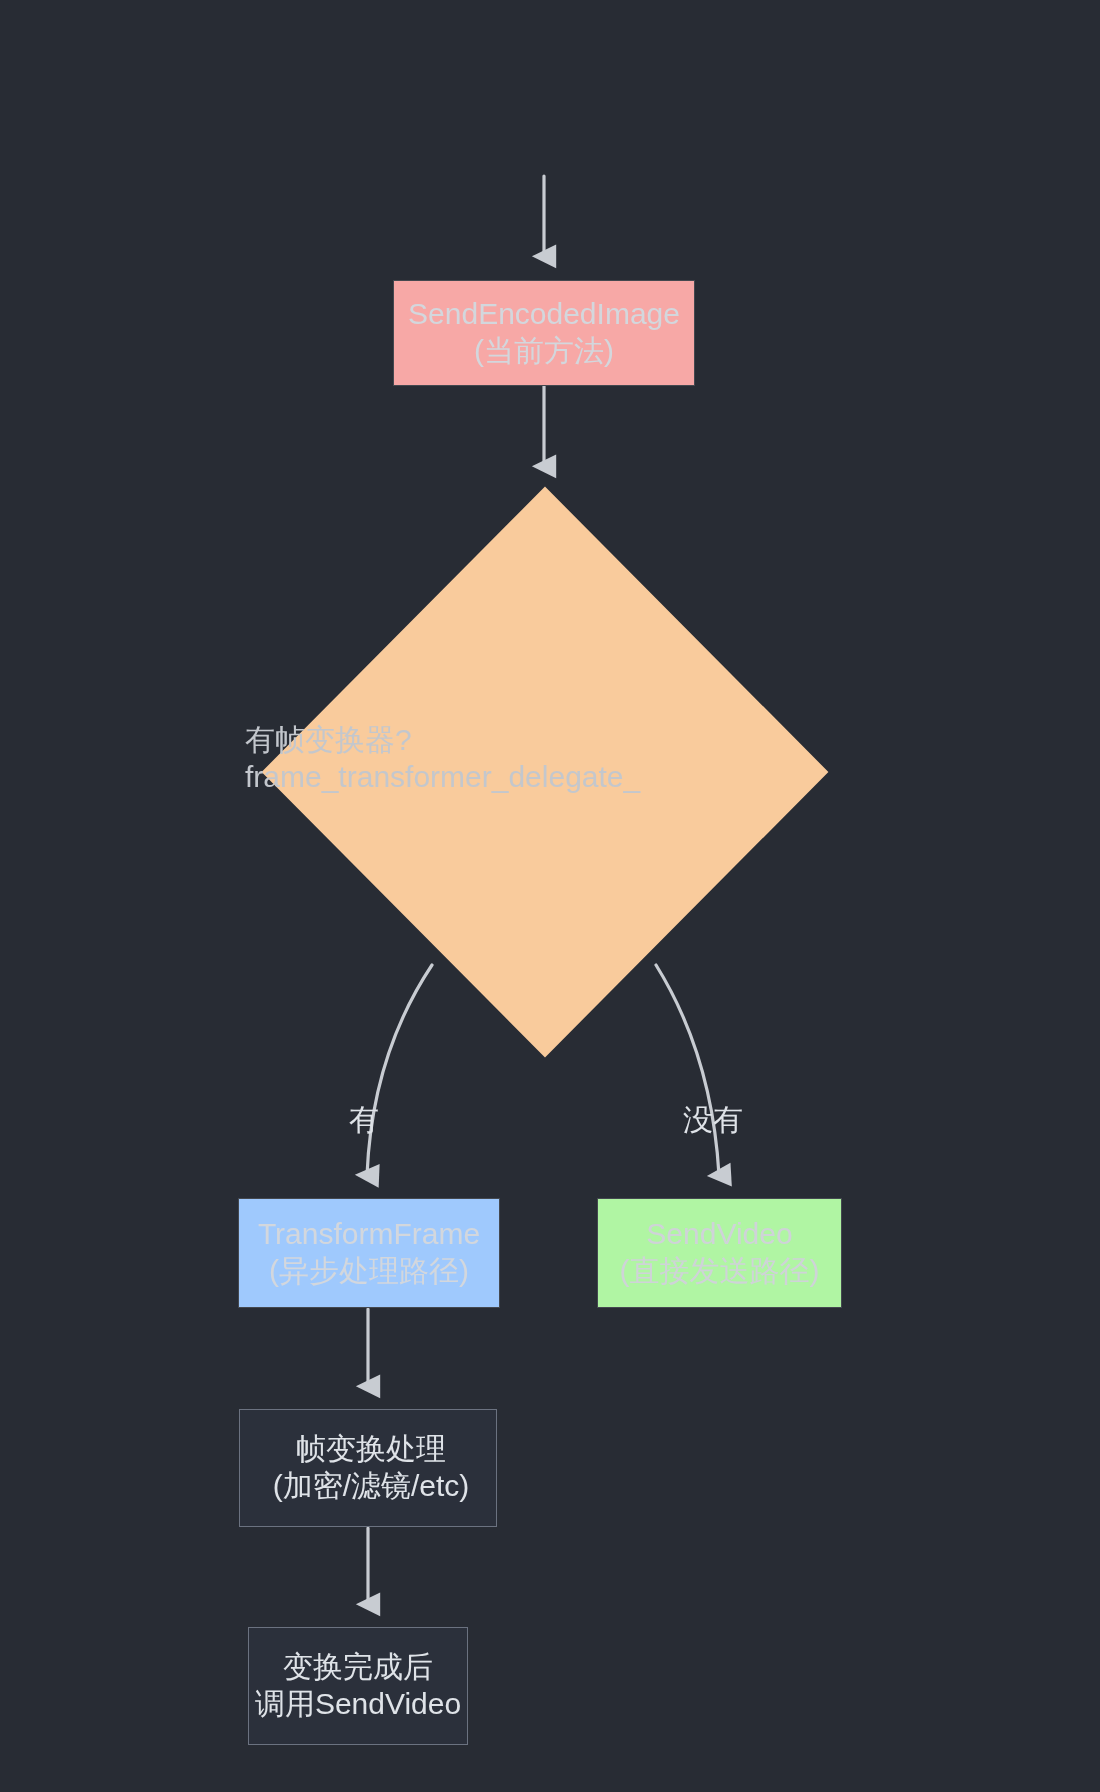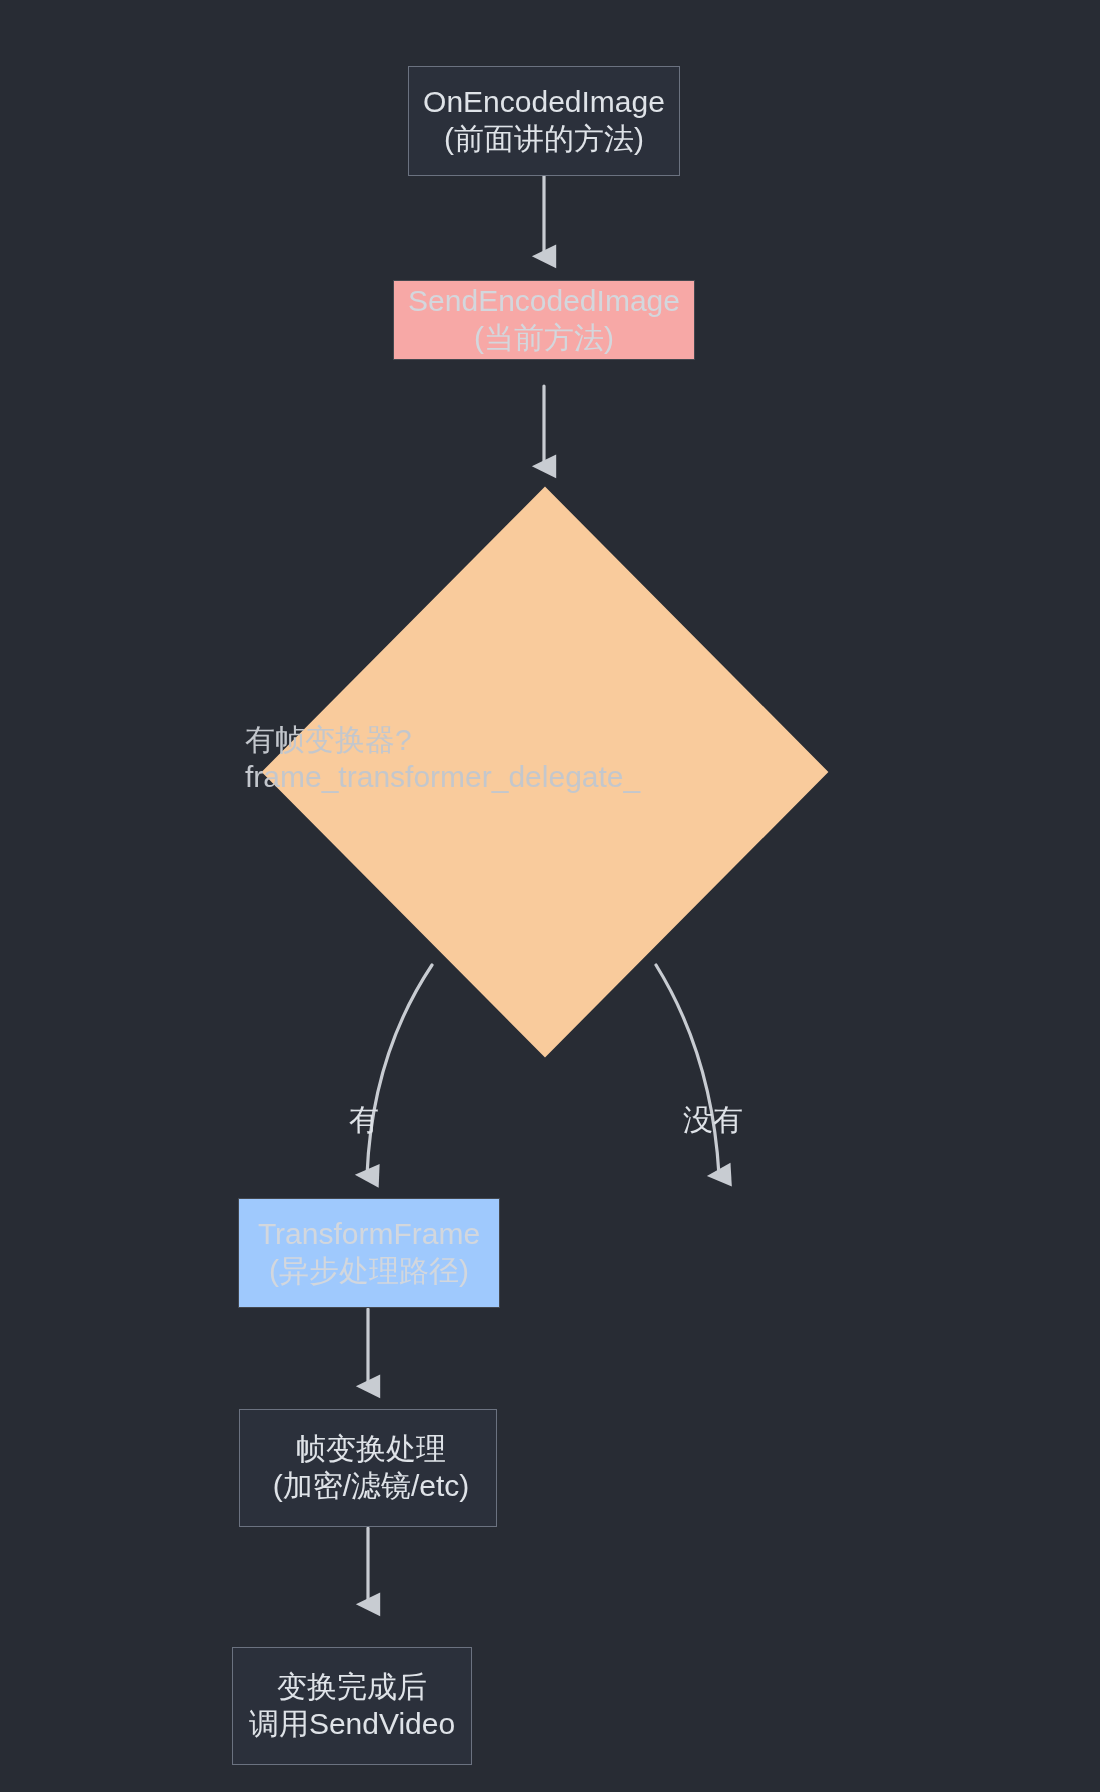--- a/index.html
+++ b/index.html
@@ -97,36 +97,36 @@
       <path d="M368,1309 L368,1386" marker-end="url(#arrowhead)"></path>
 
       <path d="M368,1528 L368,1604" marker-end="url(#arrowhead)"></path>
     </g>
 
     <g>
       <polygon points="545,488 827,772 545,1056 263,772" fill="#f9cb9c" stroke="#f9cb9c" stroke-width="2"></polygon>
     </g>
   </svg>
 
-  <div class="node node-plain" style="left:408px; top:66px; width:272px; height:110px;">OnEncodedImage
-(前面讲的方法)</div>
 
-  <div class="node node-pink" style="left:393px; top:280px; width:302px; height:80px;">SendEncodedImage
+  <div class="node node-pink" style="left:393px; top:280px; width:302px; height:106px;">SendEncodedImage
 (当前方法)</div>
 
   <div class="diamond-label">有帧变换器?
 frame_transformer_delegate_</div>
 
   <div class="node node-blue" style="left:238px; top:1198px; width:262px; height:110px;">TransformFrame
 (异步处理路径)</div>
 
+  <div class="node node-green" style="left:597px; top:1198px; width:245px; height:110px;">SendVideo
+(直接发送路径)</div>
 
   <div class="node node-plain" style="left:239px; top:1409px; width:258px; height:118px;padding-left:6px;">帧变换处理
 (加密/滤镜/etc)</div>
 
-  <div class="node node-plain" style="left:232px; top:1627px; width:240px; height:118px;margin-top:20px;">变换完成后
+  <div class="node node-plain" style="left:248px; top:1627px; width:220px; height:118px;">变换完成后
 调用SendVideo</div>
 
   <div class="edge-label" style="left:349px; top:1100px;">有</div>
 
   <div class="edge-label" style="left:683px; top:1100px;text-align:center;">没有</div>
 
 </div>
 
 </body></html>

